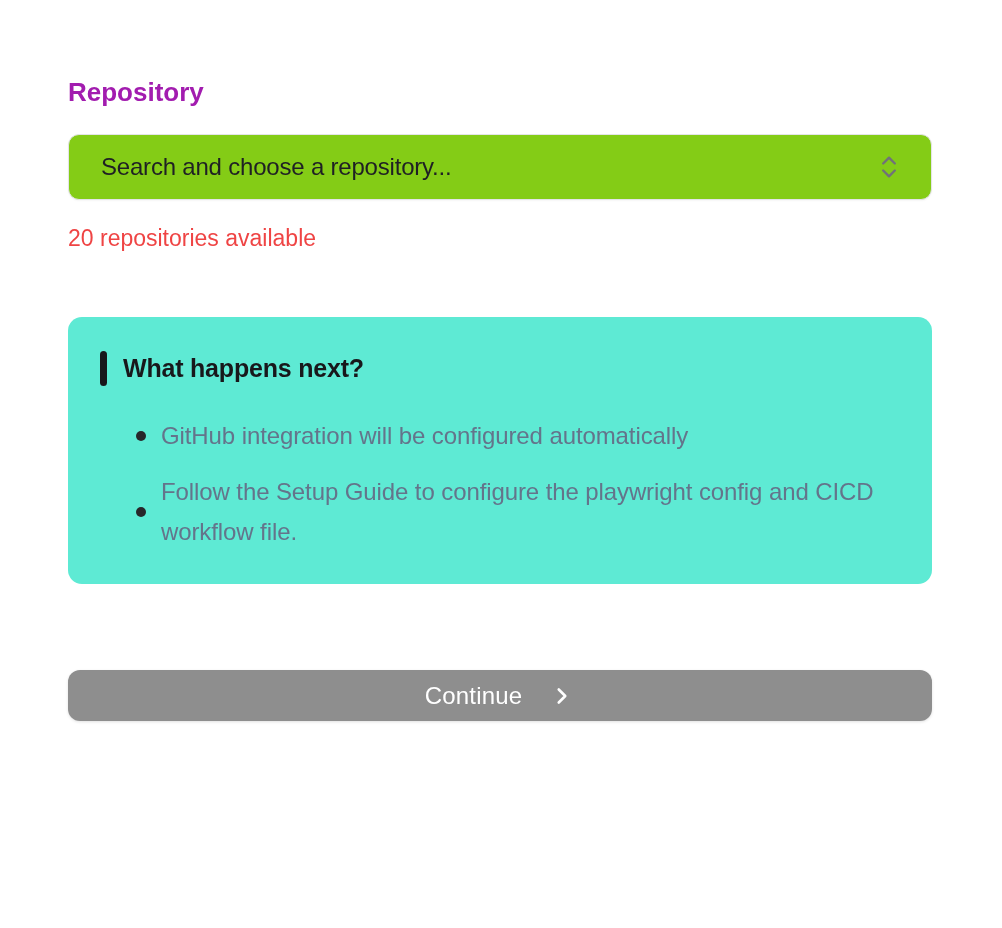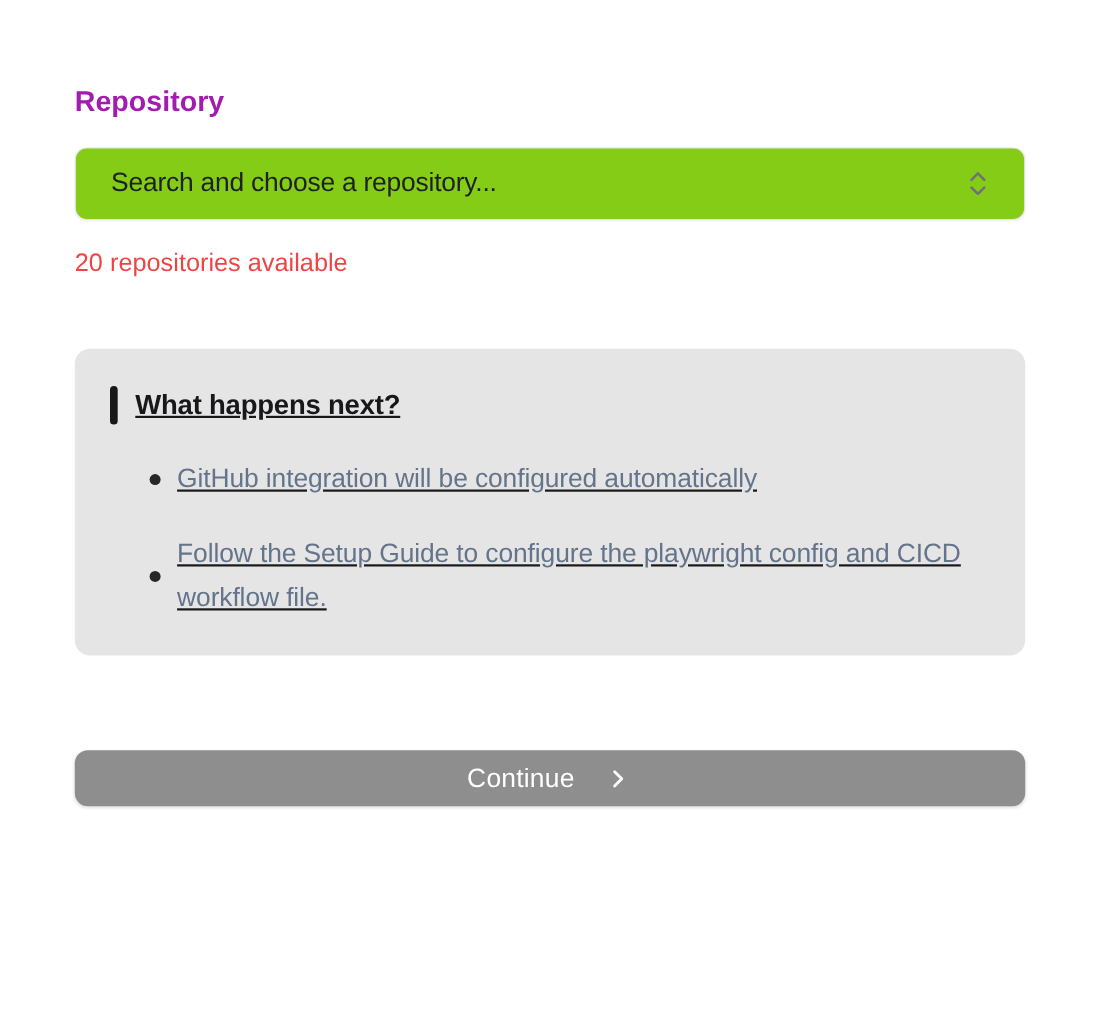--- a/index.html
+++ b/index.html
@@ -65,44 +65,43 @@
   .chevrons-icon svg { width: 28px; height: 28px; }
   .helper-text {
     margin-top: 23px;
     font-size: 23px;
     color: #ef4444;
     line-height: 30px;
   }
   
   .info-box {
     margin-top: 64px;
-    background: #e5e5e5;
+    background: #5eead4;
     border-radius: 14px;
     padding: 34px 36px 32px 32px;
-    text-decoration: underline;
   }
   .info-heading-row {
     display: flex;
     align-items: center;
     gap: 16px;
   }
   .heading-marker {
     width: 7px;
     height: 35px;
     border-radius: 4px;
     background: #18181b;
     flex: 0 0 auto;
   }
   .info-heading {
     font-size: 25px;
     font-weight: 700;
     color: #18181b;
     letter-spacing: -0.2px;
   }
-  .bullet-list { margin-top: 30px; display: flex; flex-direction: column; gap: 28px; }
+  .bullet-list { margin-top: 30px; display: flex; flex-direction: column; gap: 16px; }
   .bullet-row {
     display: flex;
     align-items: center;
     gap: 15px;
     padding-left: 36px;
   }
   .bullet-dot {
     width: 10px;
     height: 10px;
     border-radius: 50%;

